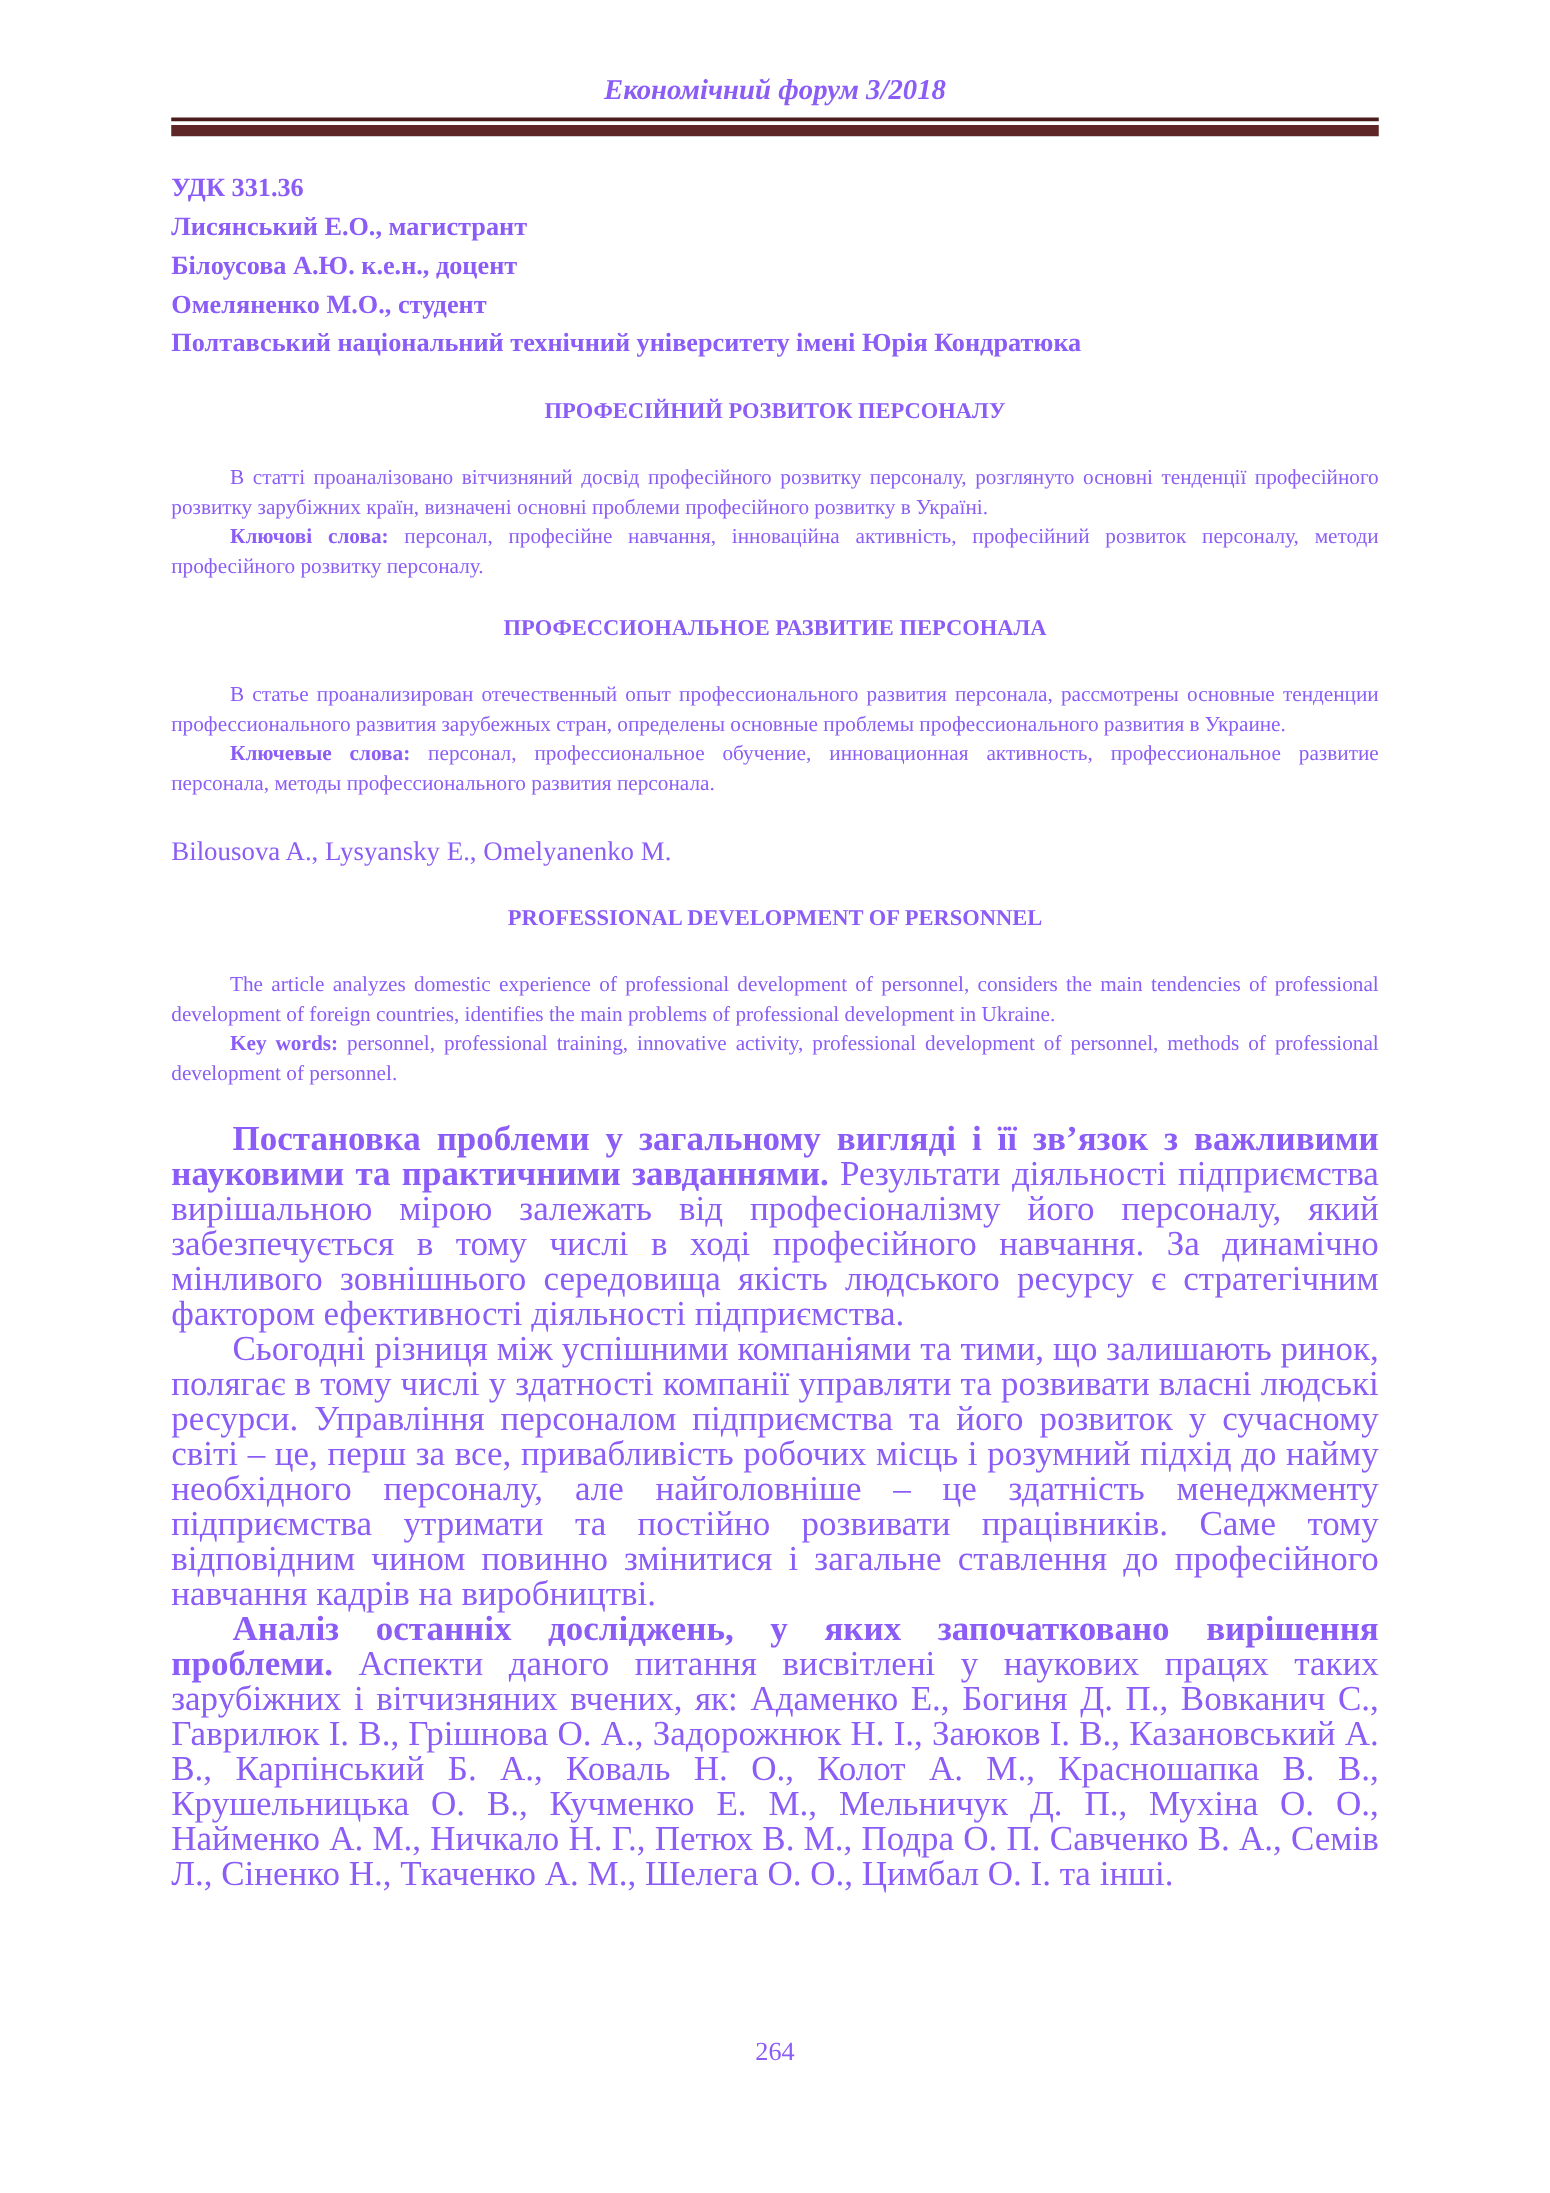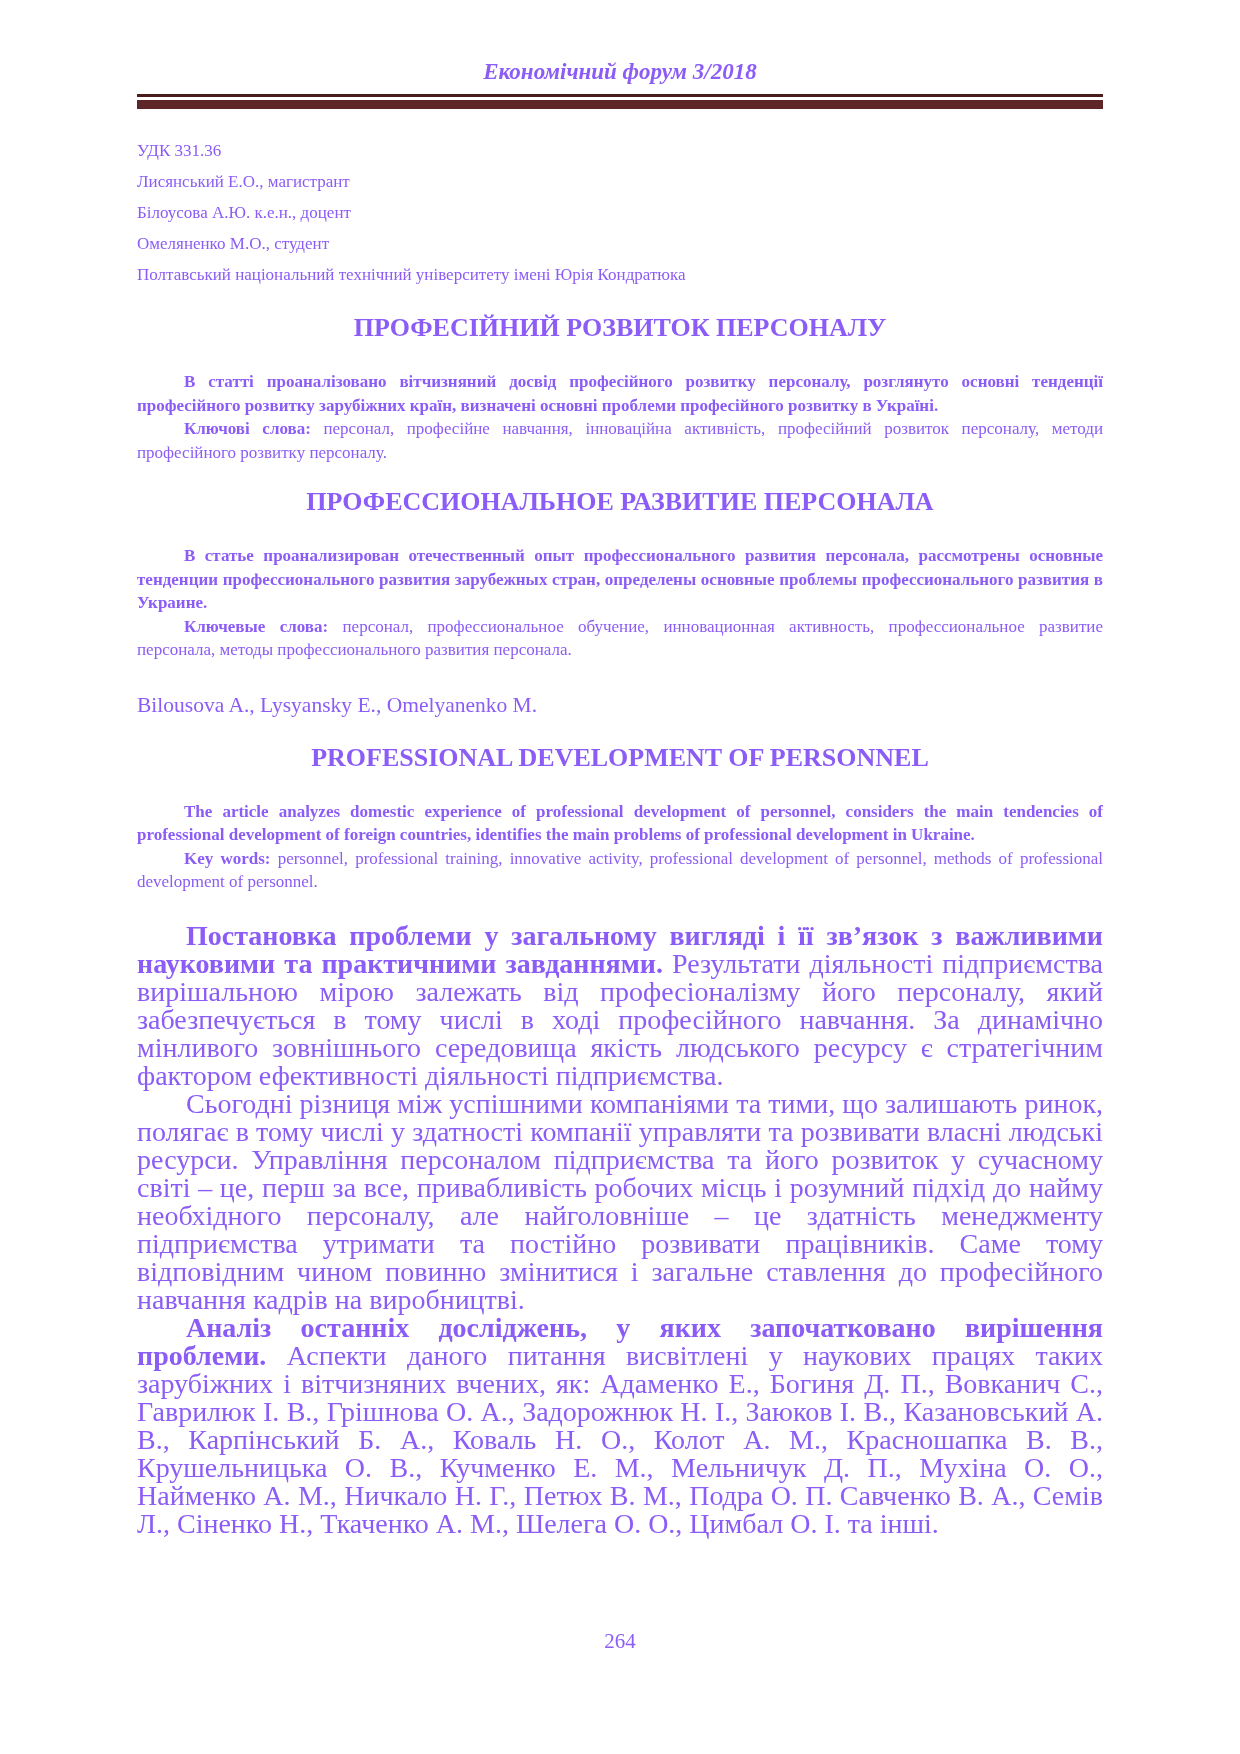--- a/index.html
+++ b/index.html
@@ -28,41 +28,41 @@
     font-size: 23px;
     line-height: 28px;
     font-weight: bold;
     font-style: italic;
     margin-bottom: 8px;
   }
   .rule-thin  { height: 3px; background: #4a1c1c; }
   .rule-thick { height: 9px; background: #5e2626; margin-top: 3px; }
 
   
-  .meta { margin-top: 26px; font-size: 17px; line-height: 31px; }
+  .meta { margin-top: 26px; font-size: 21px; line-height: 31px; font-weight: bold; }
   .meta p { margin: 0; }
 
   
   .sec-title {
     margin: 24px 0 0 0;
-    font-size: 26px;
+    font-size: 18px;
     line-height: 28px;
     font-weight: bold;
     text-align: center;
   }
 
   
   .abstract {
     margin: 0;
     font-size: 17px;
     line-height: 23.5px;
     text-align: justify;
     text-indent: 47px;
   }
-  .abstract.first { margin-top: 28px; font-weight: bold; }
+  .abstract.first { margin-top: 28px; }
   .kw-label { font-weight: bold; }
 
   
   .authors-line {
     margin: 28px 0 0 0;
     font-size: 21.5px;
     line-height: 30px;
   }
 
   

